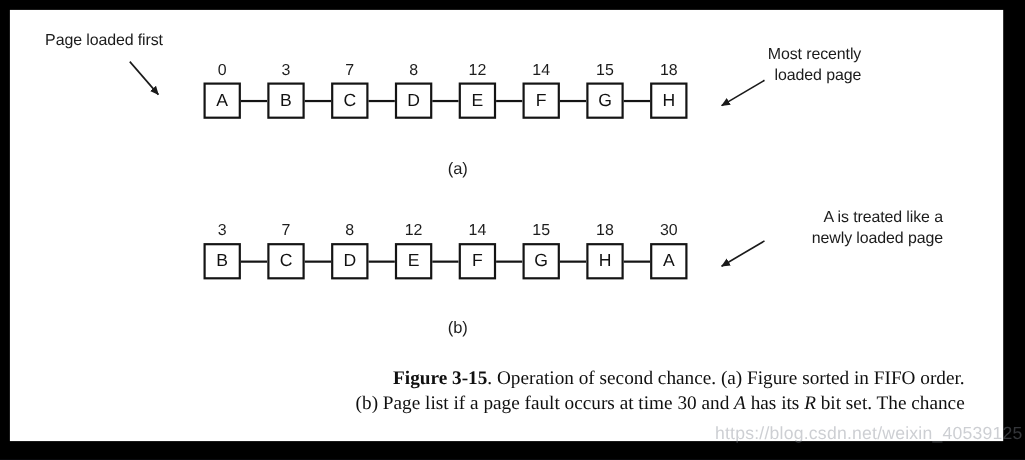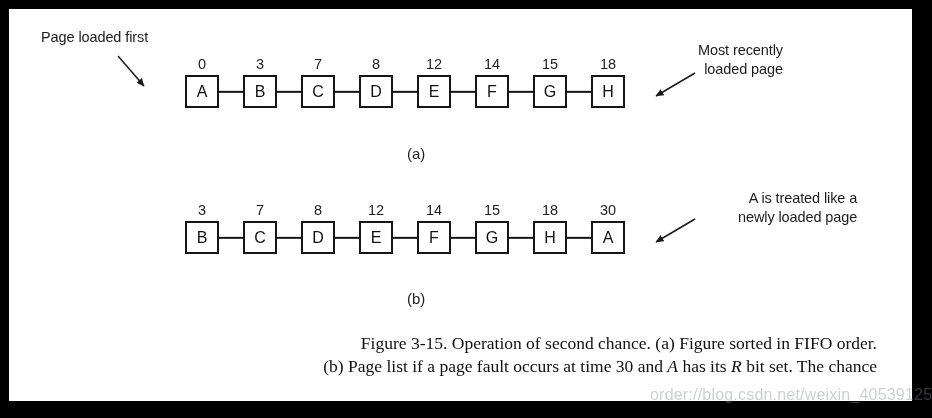--- a/index.html
+++ b/index.html
@@ -101,21 +101,21 @@
   #caption {
     position: absolute;
     left: 68px;
     top: 323px;
     width: 800px;
     font-family: "Liberation Serif", serif;
     font-size: 17.5px;
     line-height: 22.5px;
     color: #101010;
   }
-  #caption .fig-no { font-weight: normal; }
+  #caption .fig-no { font-weight: bold; }
   #caption .ital { font-style: italic; }
 
   
   #watermark {
     position: absolute;
     left: 650px;
     top: 386px;
     font-family: "Liberation Sans", sans-serif;
     font-size: 16px;
     color: rgba(130,134,145,0.40);
@@ -251,14 +251,14 @@
       </defs>
       <line x1="44" y1="2" x2="5" y2="25" stroke="#1a1a1a" stroke-width="1.5" marker-end="url(#ah3)"></line>
     </svg>
 
     <div id="caption">
       <span class="fig-no">Figure 3-15</span><span>. Operation of second chance.  (a) Figure sorted in FIFO order.</span><br><span>(b) Page list if a page fault occurs at time 30 and </span><span class="ital">A</span><span> has its </span><span class="ital">R</span><span> bit set. The chance</span><br>
     </div>
 
   </div>
 
-  <div id="watermark">order://blog.csdn.net/weixin_40539125</div>
+  <div id="watermark">https://blog.csdn.net/weixin_40539125</div>
 </div>
 
 </body></html>

